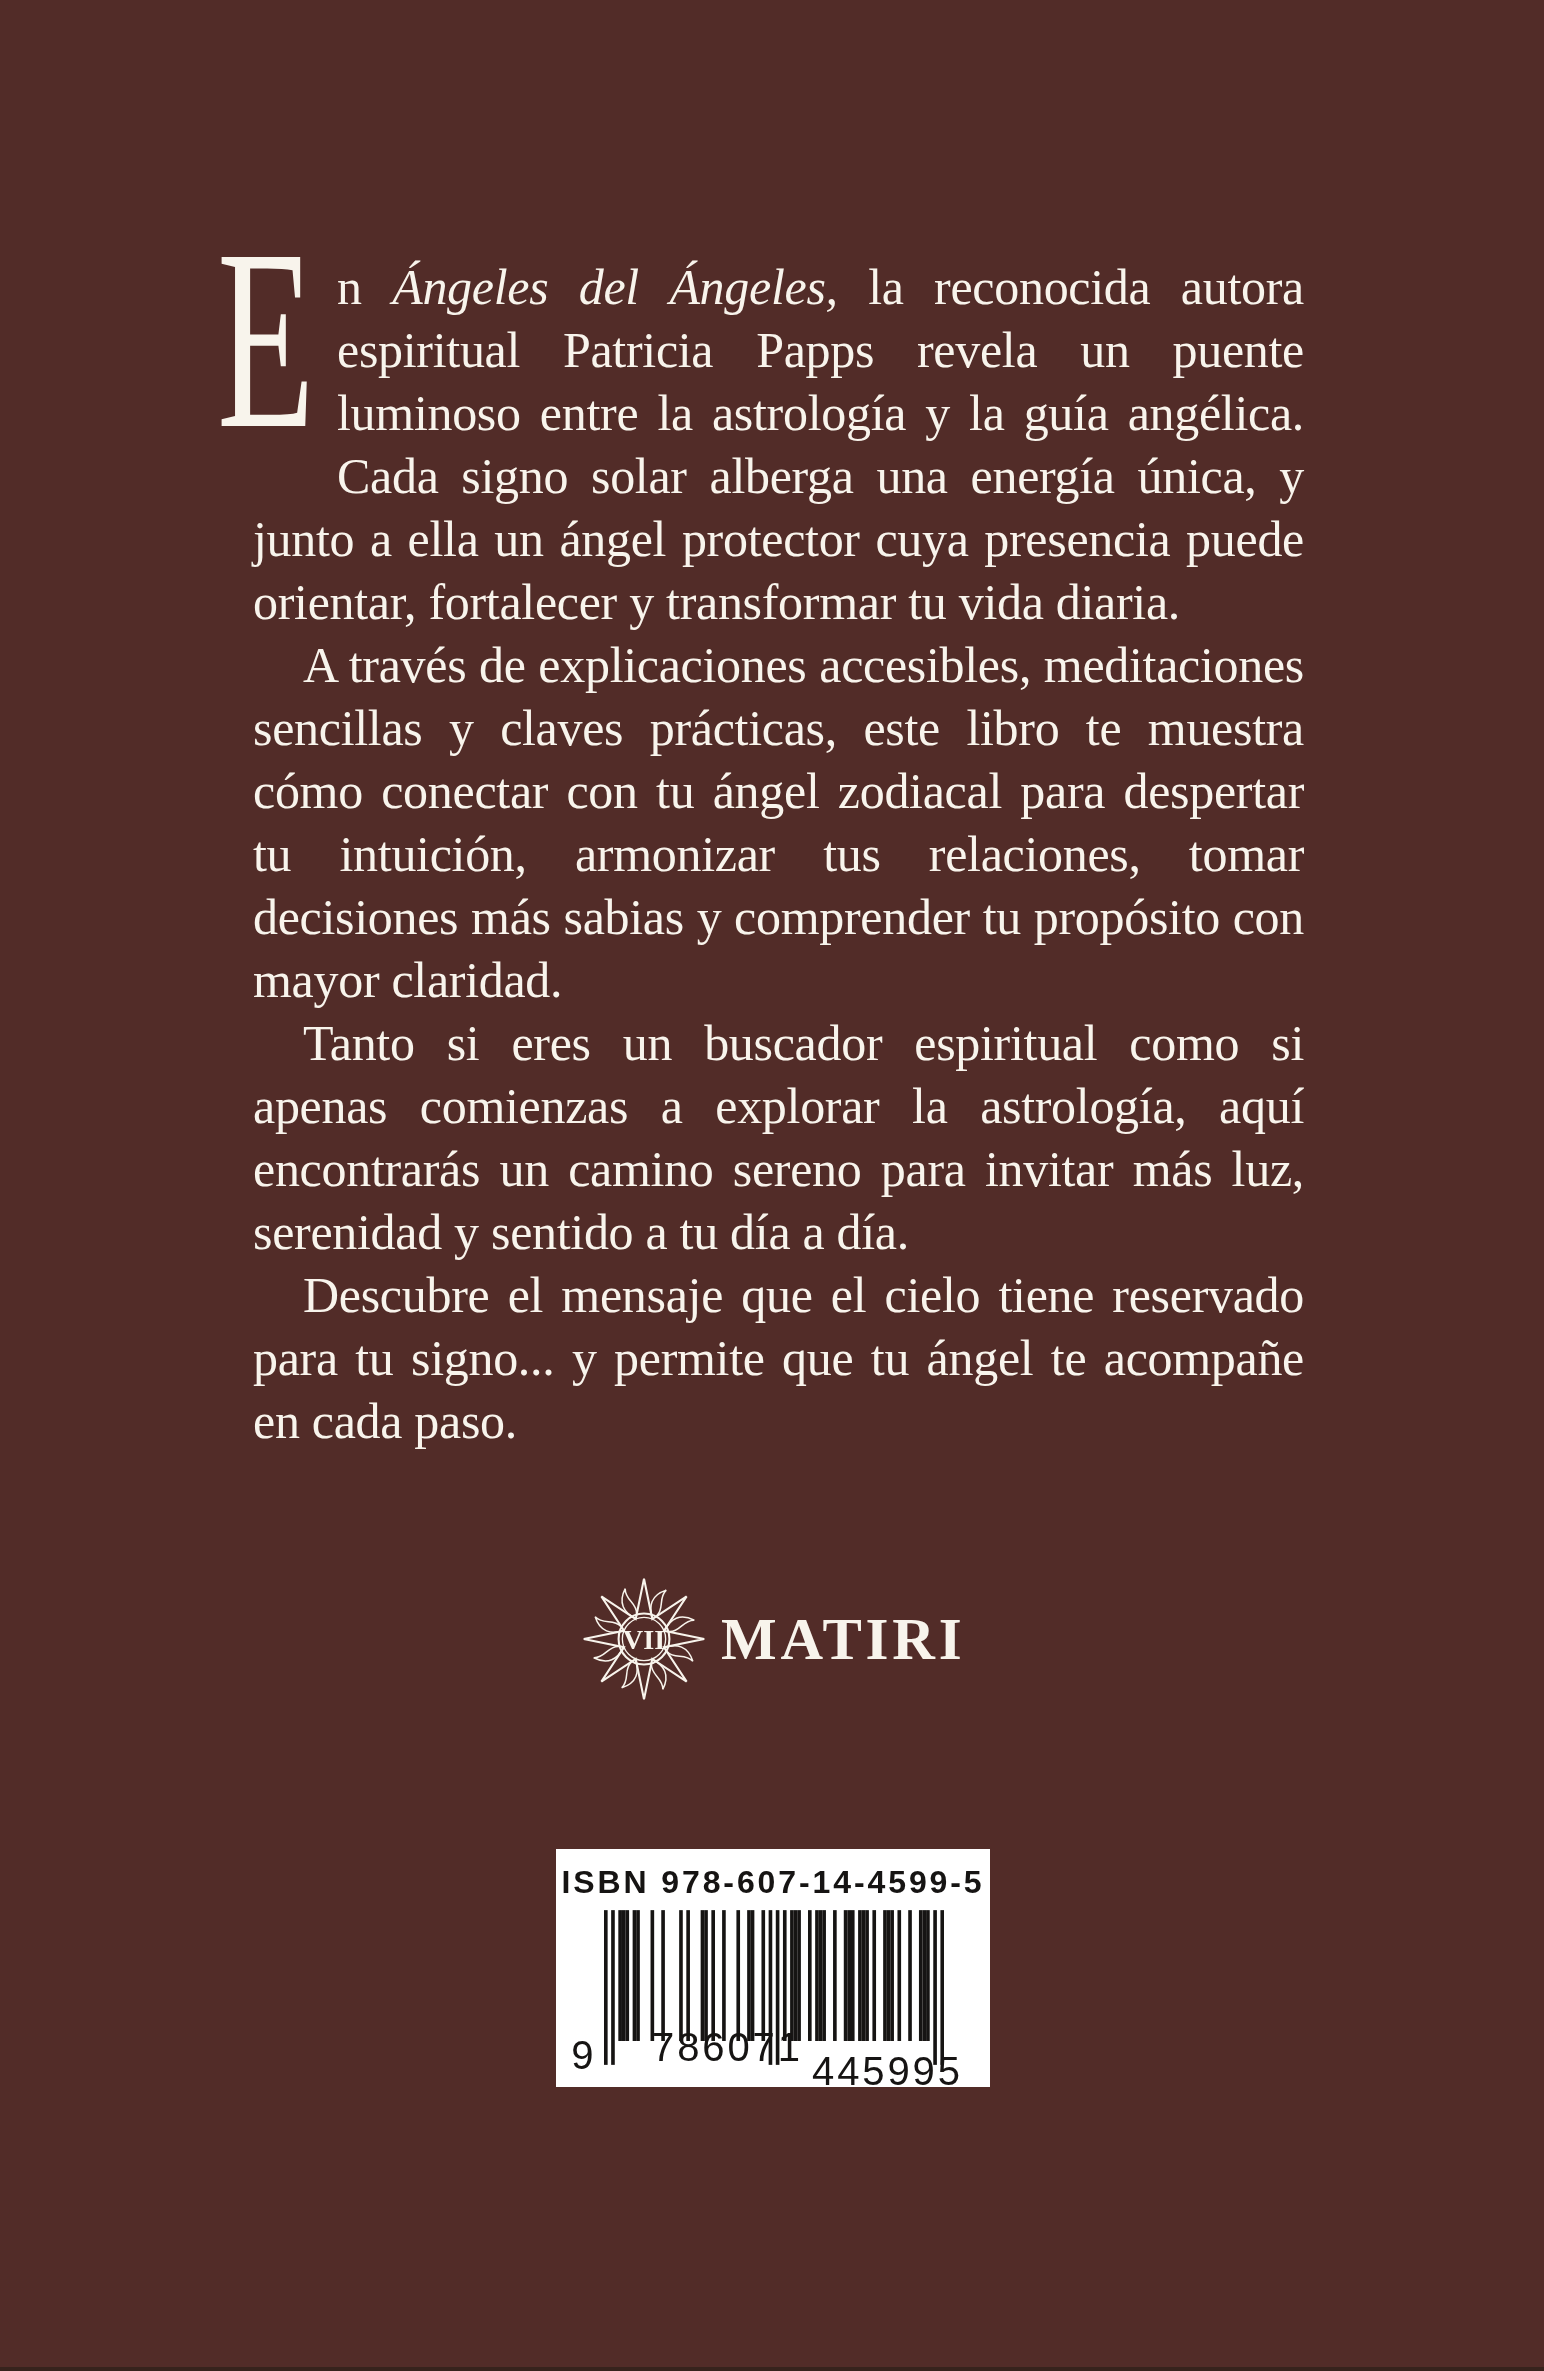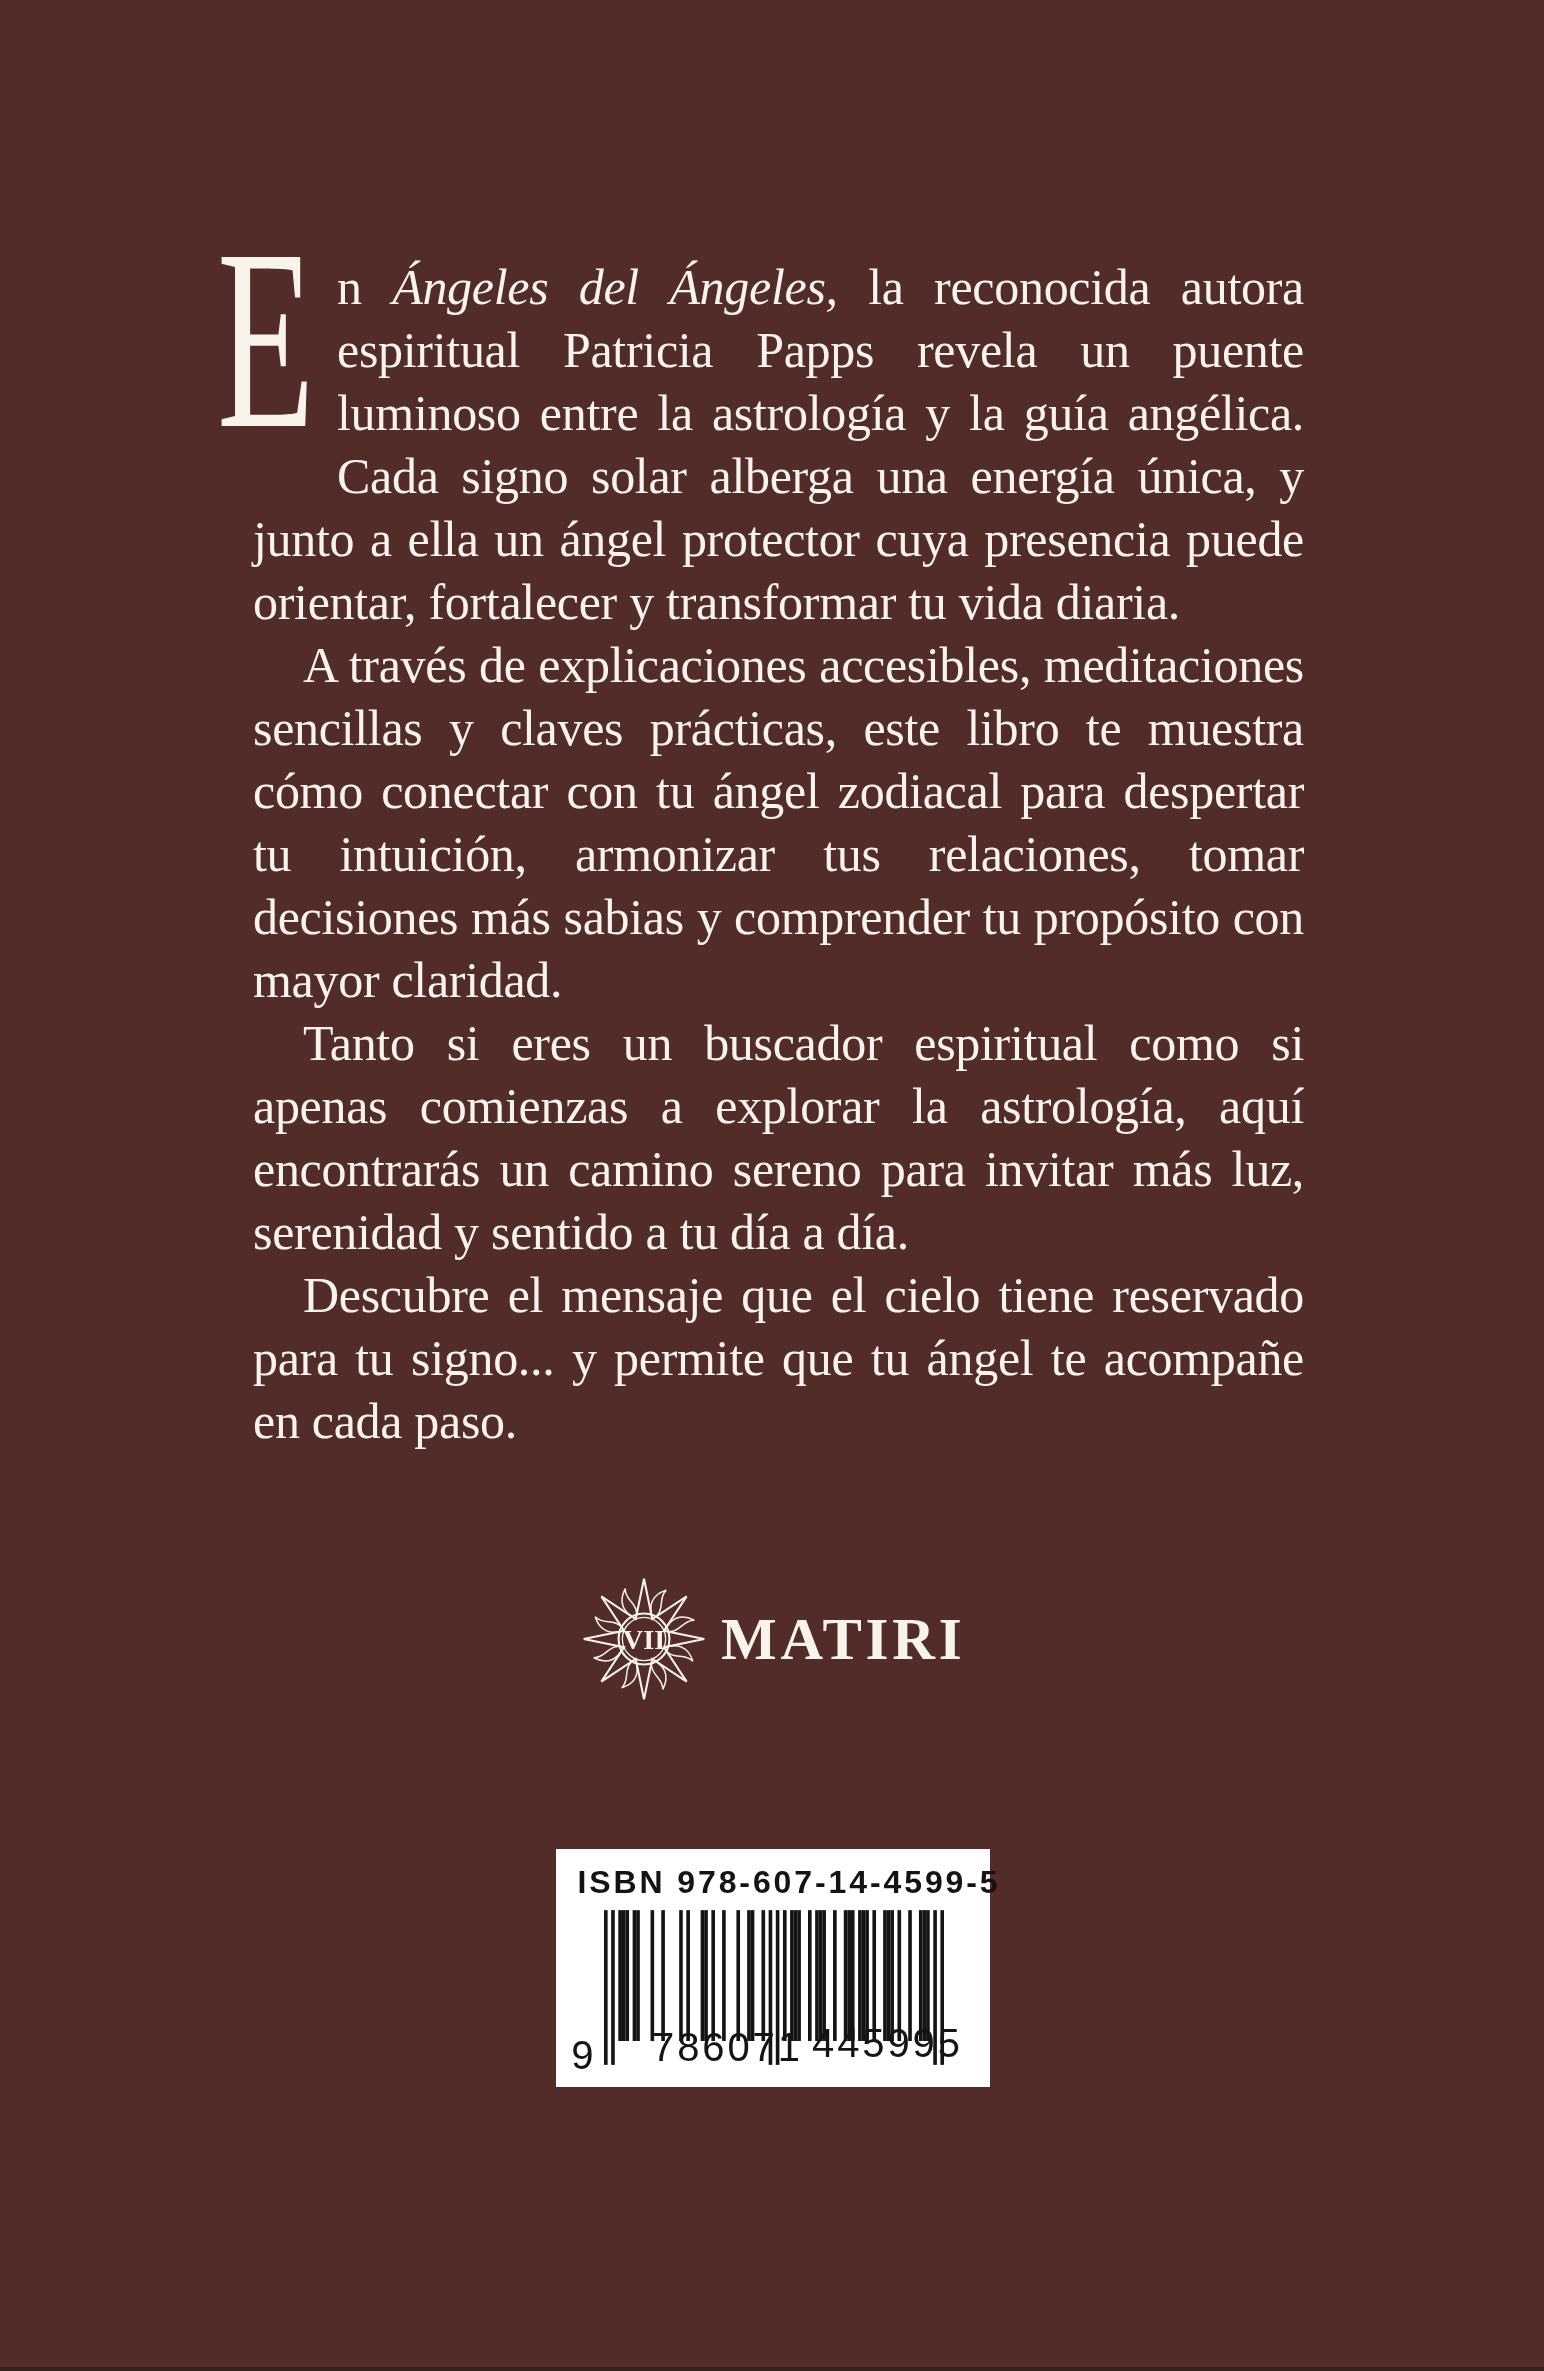--- a/index.html
+++ b/index.html
@@ -58,42 +58,42 @@
     letter-spacing:3.8px;
   }
   
   .barcode-box{
     position:absolute;
     left:556px;top:1849px;
     width:434px;height:238px;
     background:var(--bc-bg);
   }
   .isbn-label{
-    position:absolute;left:16px;top:15.3px;width:100%;
+    position:absolute;left:0;top:15.3px;width:100%;
     text-align:center;
     font-family:"Liberation Sans",sans-serif;
     font-weight:bold;
     font-size:32px;
     letter-spacing:2.9px;
     color:var(--bc-ink);
     white-space:nowrap;
   }
   .bars{position:absolute;left:48px;top:61px;}
   #ean-svg{display:block;}
   #ean-svg rect{fill:var(--bc-ink);}
   .bc-digit{
     position:absolute;
     font-family:"Liberation Sans",sans-serif;
     font-size:40px;color:var(--bc-ink);
     letter-spacing:2.9px;
     white-space:nowrap;
   }
   .bc-d-left{left:15.3px;top:184px;}
   .bc-d-g1{left:96px;top:176px;}
-  .bc-d-g2{left:256px;top:172px;}
+  .bc-d-g2{left:256px;top:200px;}
   
   .bottom-edge{
     position:absolute;left:0;bottom:0;width:100%;height:4.8px;
     background:#211e14;opacity:.55;
   }
 </style>
 </head>
 <body>
 
 <div class="cover">

